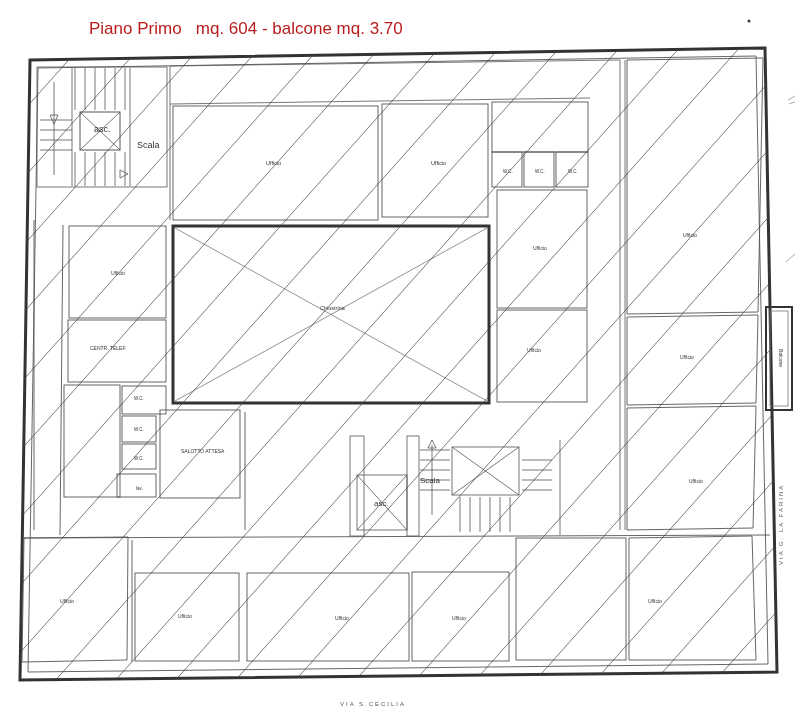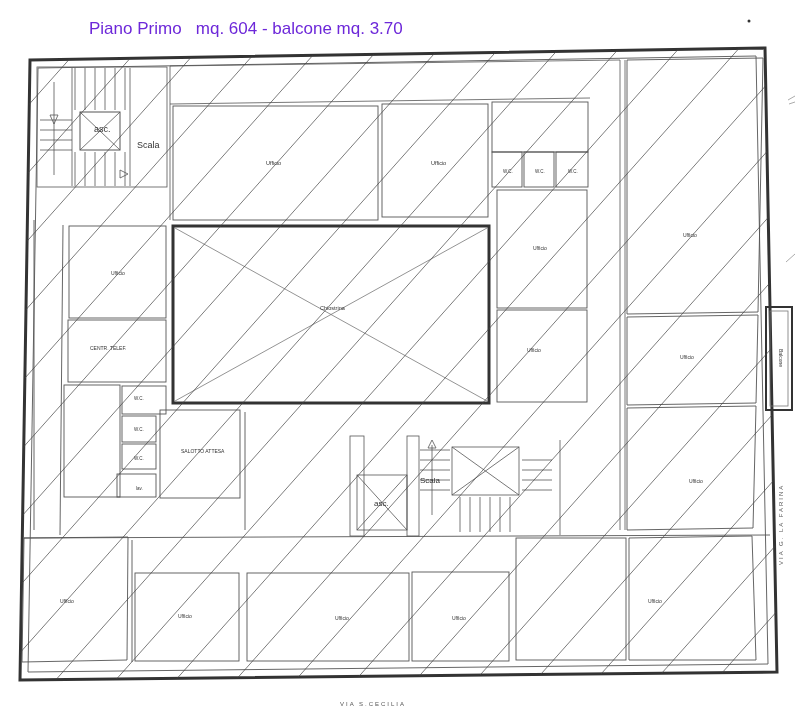--- a/index.html
+++ b/index.html
@@ -1,17 +1,17 @@
 <!DOCTYPE html>
 <html><head>
   <meta charset="utf-8">
   <style>
     html, body { margin: 0; padding: 0; background: #ffffff; }
     body { width: 799px; height: 720px; position: relative; overflow: hidden; font-family: "Liberation Sans", sans-serif; }
-    .title { position: absolute; left: 89px; top: 19px; font-size: 17px; color: #6d28d9; font-family: "Liberation Sans", sans-serif; white-space: pre; }
+    .title { position: absolute; left: 89px; top: 19px; font-size: 17px; color: #b91c1c; font-family: "Liberation Sans", sans-serif; white-space: pre; }
     svg { position: absolute; left: 0; top: 0; }
     .lbl { font-family: "Liberation Sans", sans-serif; fill: #333; }
     .street { font-family: "Liberation Sans", sans-serif; fill: #555; letter-spacing: 2px; }
   </style>
 </head>
 <body>
 
 <div class="title">Piano Primo   mq. 604 - balcone mq. 3.70</div>
 
 <svg width="799" height="720" viewBox="0 0 799 720">

